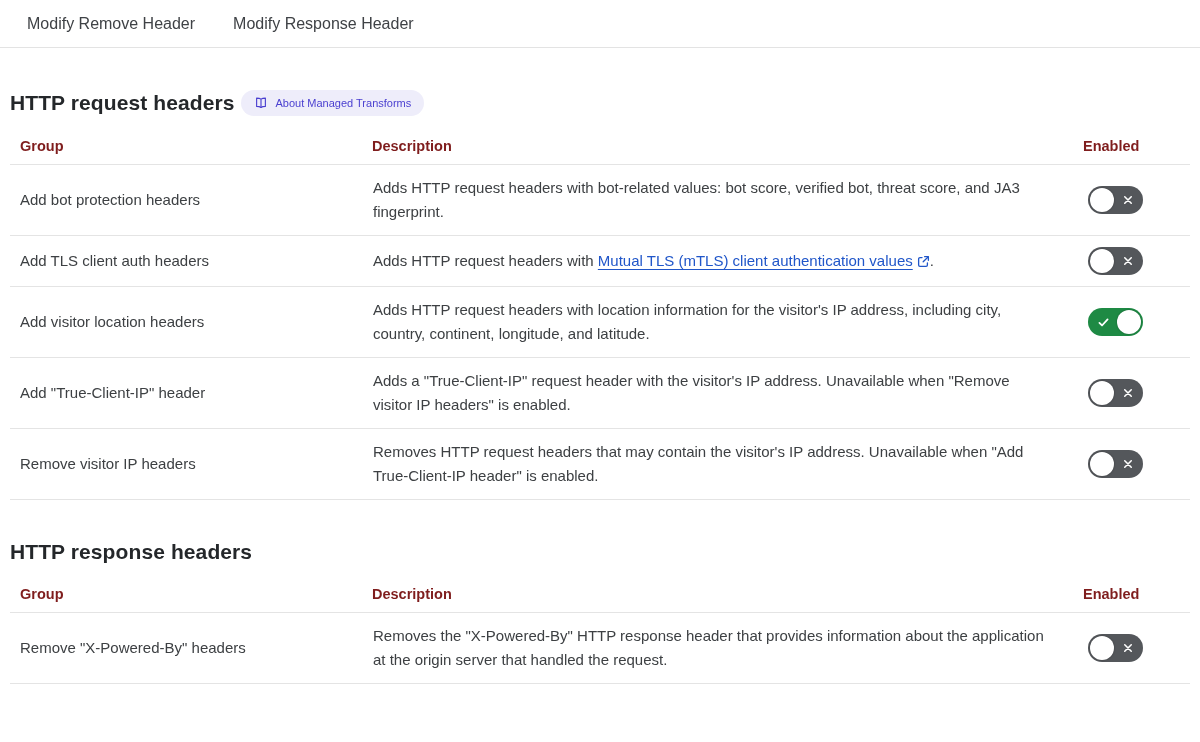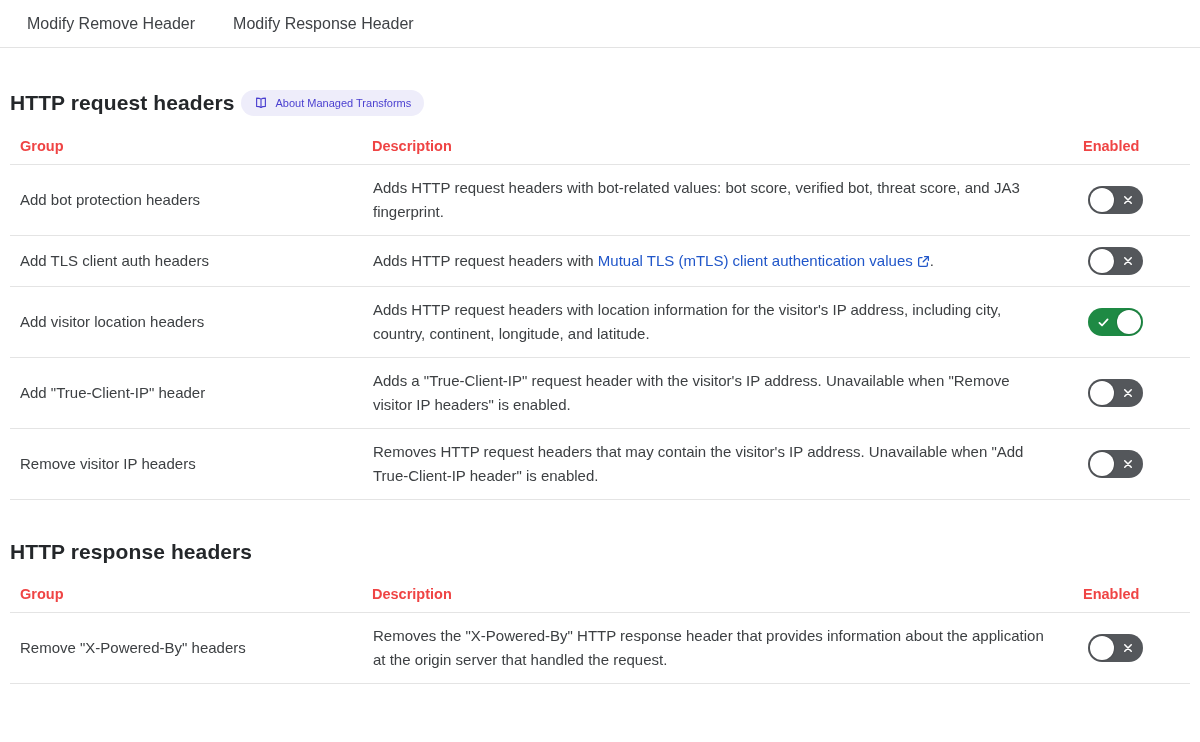--- a/index.html
+++ b/index.html
@@ -39,31 +39,31 @@
     display:inline-flex;align-items:center;gap:8px;background:#eeedfa;color:#4a3fd0;
     font-size:11px;line-height:1;padding:6px 13px;border-radius:14px;cursor:pointer;
     text-decoration:none;
   }
   .badge svg{display:block}
   
   table{width:100%;border-collapse:collapse;table-layout:fixed}
   col.c-group{width:362px}
   col.c-enabled{width:107px}
   th{
-    text-align:left;font-size:14.5px;font-weight:700;color:#ef4444;
+    text-align:left;font-size:14.5px;font-weight:700;color:#7f1d1d;
     padding:12px 0 10px 0;border-bottom:1px solid var(--border);
   }
   th.col-group,td.col-group{padding-left:10px}
   td{
     border-bottom:1px solid var(--border);vertical-align:middle;
     padding-top:11px;padding-bottom:11px;font-size:15px;line-height:24px;color:var(--text);
   }
   td.col-desc{padding-right:32px}
   a.desc-link{color:var(--link);text-decoration:none;cursor:pointer}
-  a.desc-link .u{text-underline-offset:3px}
+  a.desc-link .u{text-decoration:underline;text-underline-offset:3px}
   a.desc-link svg{vertical-align:-2px;margin-left:4px}
   
   .toggle{
     width:55px;height:28px;border-radius:15px;border:none;display:flex;align-items:center;
     padding:2px;cursor:pointer;margin-left:4px;
   }
   .toggle .knob{
     width:24px;height:24px;border-radius:50%;background:#fff;flex:none;
     box-shadow:0 0 2px rgba(0,0,0,.35);
   }

